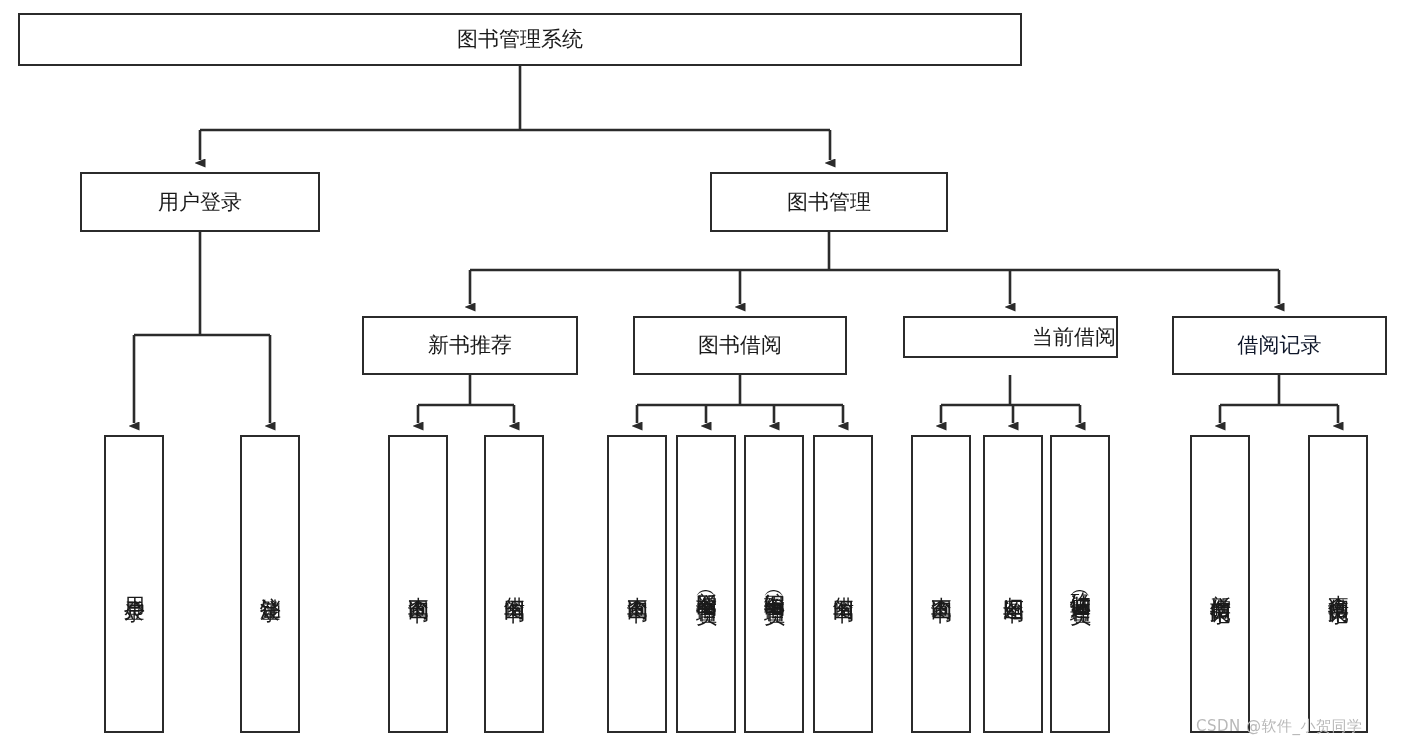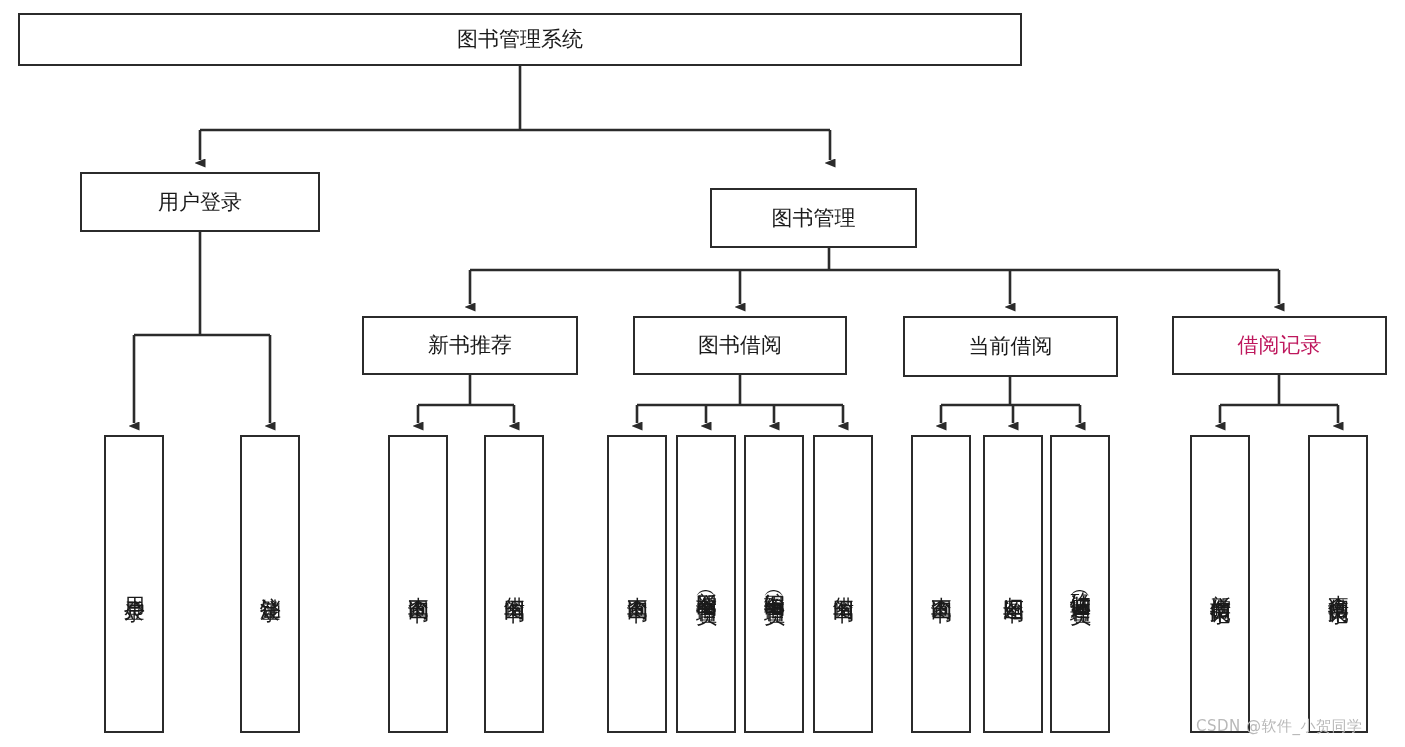--- a/index.html
+++ b/index.html
@@ -116,34 +116,34 @@
     </g>
   </svg>
 
   <div class="node horizontal" style="left: 18px; top: 13px; width: 1004px; height: 53px; border-color: rgb(43, 43, 43); background: rgb(255, 255, 255); color: rgb(26, 26, 26); align-items: center;">
     <span class="node-label">图书管理系统</span>
   </div>
 
   <div class="node horizontal" style="left: 80px; top: 172px; width: 240px; height: 60px; border-color: rgb(43, 43, 43); background: rgb(255, 255, 255); color: rgb(26, 26, 26);">
     <span class="node-label">用户登录</span>
   </div>
-  <div class="node horizontal" style="left: 710px; top: 172px; width: 207px; height: 60px; border-color: rgb(43, 43, 43); background: rgb(255, 255, 255); color: rgb(26, 26, 26); margin-top: 16px;">
+  <div class="node horizontal" style="left: 710px; top: 172px; width: 238px; height: 60px; border-color: rgb(43, 43, 43); background: rgb(255, 255, 255); color: rgb(26, 26, 26);">
     <span class="node-label">图书管理</span>
   </div>
 
   <div class="node horizontal" style="left: 633px; top: 316px; width: 214px; height: 59px; border-color: rgb(43, 43, 43); background: rgb(255, 255, 255); color: rgb(26, 26, 26);">
     <span class="node-label">图书借阅</span>
   </div>
   <div class="node horizontal" style="left: 362px; top: 316px; width: 216px; height: 59px; border-color: rgb(43, 43, 43); background: rgb(255, 255, 255); color: rgb(26, 26, 26);">
     <span class="node-label">新书推荐</span>
   </div>
-  <div class="node horizontal" style="left: 903px; top: 316px; width: 215px; height: 61px; border-color: rgb(43, 43, 43); background: rgb(255, 255, 255); color: rgb(26, 26, 26);">
+  <div class="node horizontal" style="left: 903px; top: 316px; width: 215px; height: 42px; border-color: rgb(43, 43, 43); background: rgb(255, 255, 255); color: rgb(26, 26, 26); justify-content: flex-end;">
     <span class="node-label">当前借阅</span>
   </div>
-  <div class="node horizontal" style="left: 1172px; top: 316px; width: 215px; height: 59px; border-color: rgb(43, 43, 43); background: rgb(255, 255, 255); color: #be185d;">
+  <div class="node horizontal" style="left: 1172px; top: 316px; width: 215px; height: 59px; border-color: rgb(43, 43, 43); background: rgb(255, 255, 255); color: #0f172a;">
     <span class="node-label">借阅记录</span>
   </div>
 
   <div class="node vertical" style="left: 104px; top: 435px; width: 60px; height: 298px; border-color: rgb(43, 43, 43); background: rgb(255, 255, 255); color: rgb(26, 26, 26);">
     <span class="node-label">用户登录</span>
   </div>
   <div class="node vertical" style="left: 240px; top: 435px; width: 60px; height: 298px; border-color: rgb(43, 43, 43); background: rgb(255, 255, 255); color: rgb(26, 26, 26);">
     <span class="node-label">注销登录</span>
   </div>
   <div class="node vertical" style="left: 388px; top: 435px; width: 60px; height: 298px; border-color: rgb(43, 43, 43); background: rgb(255, 255, 255); color: rgb(26, 26, 26);">

